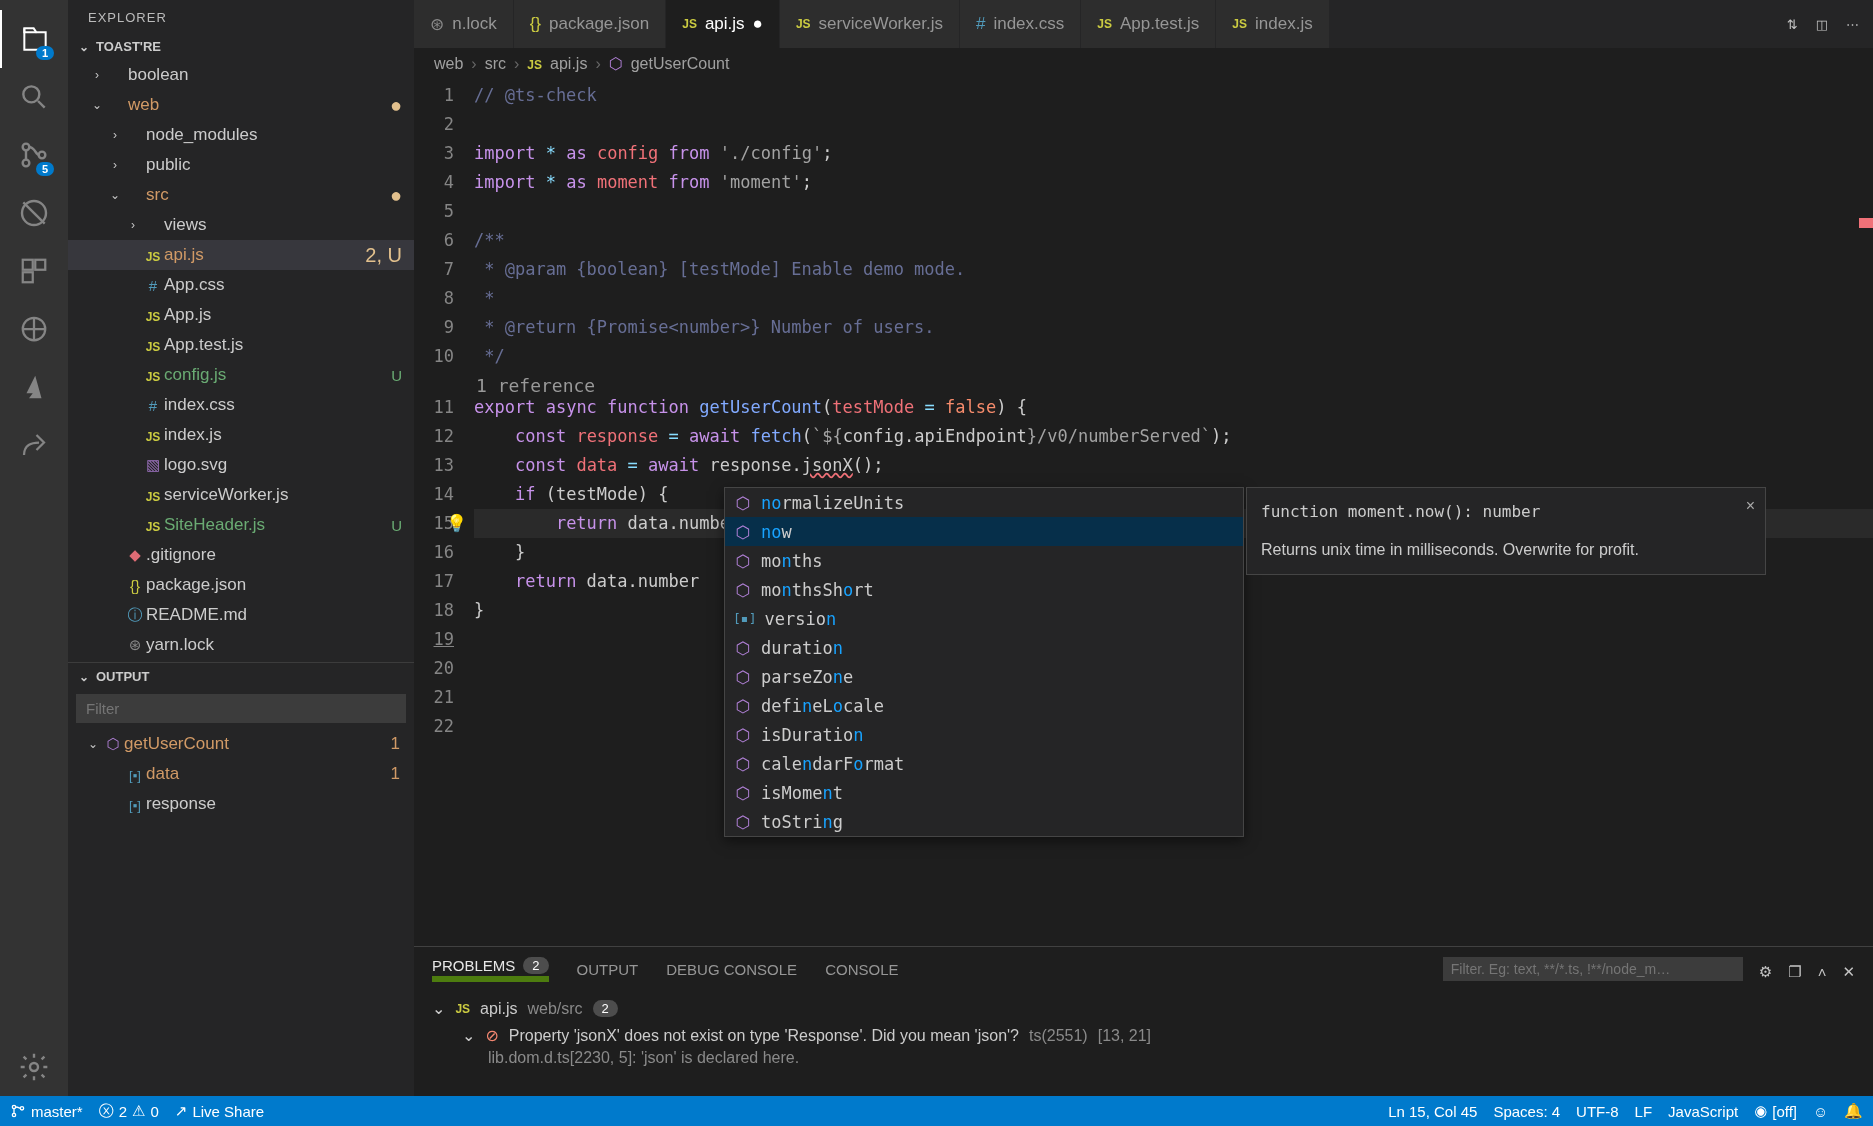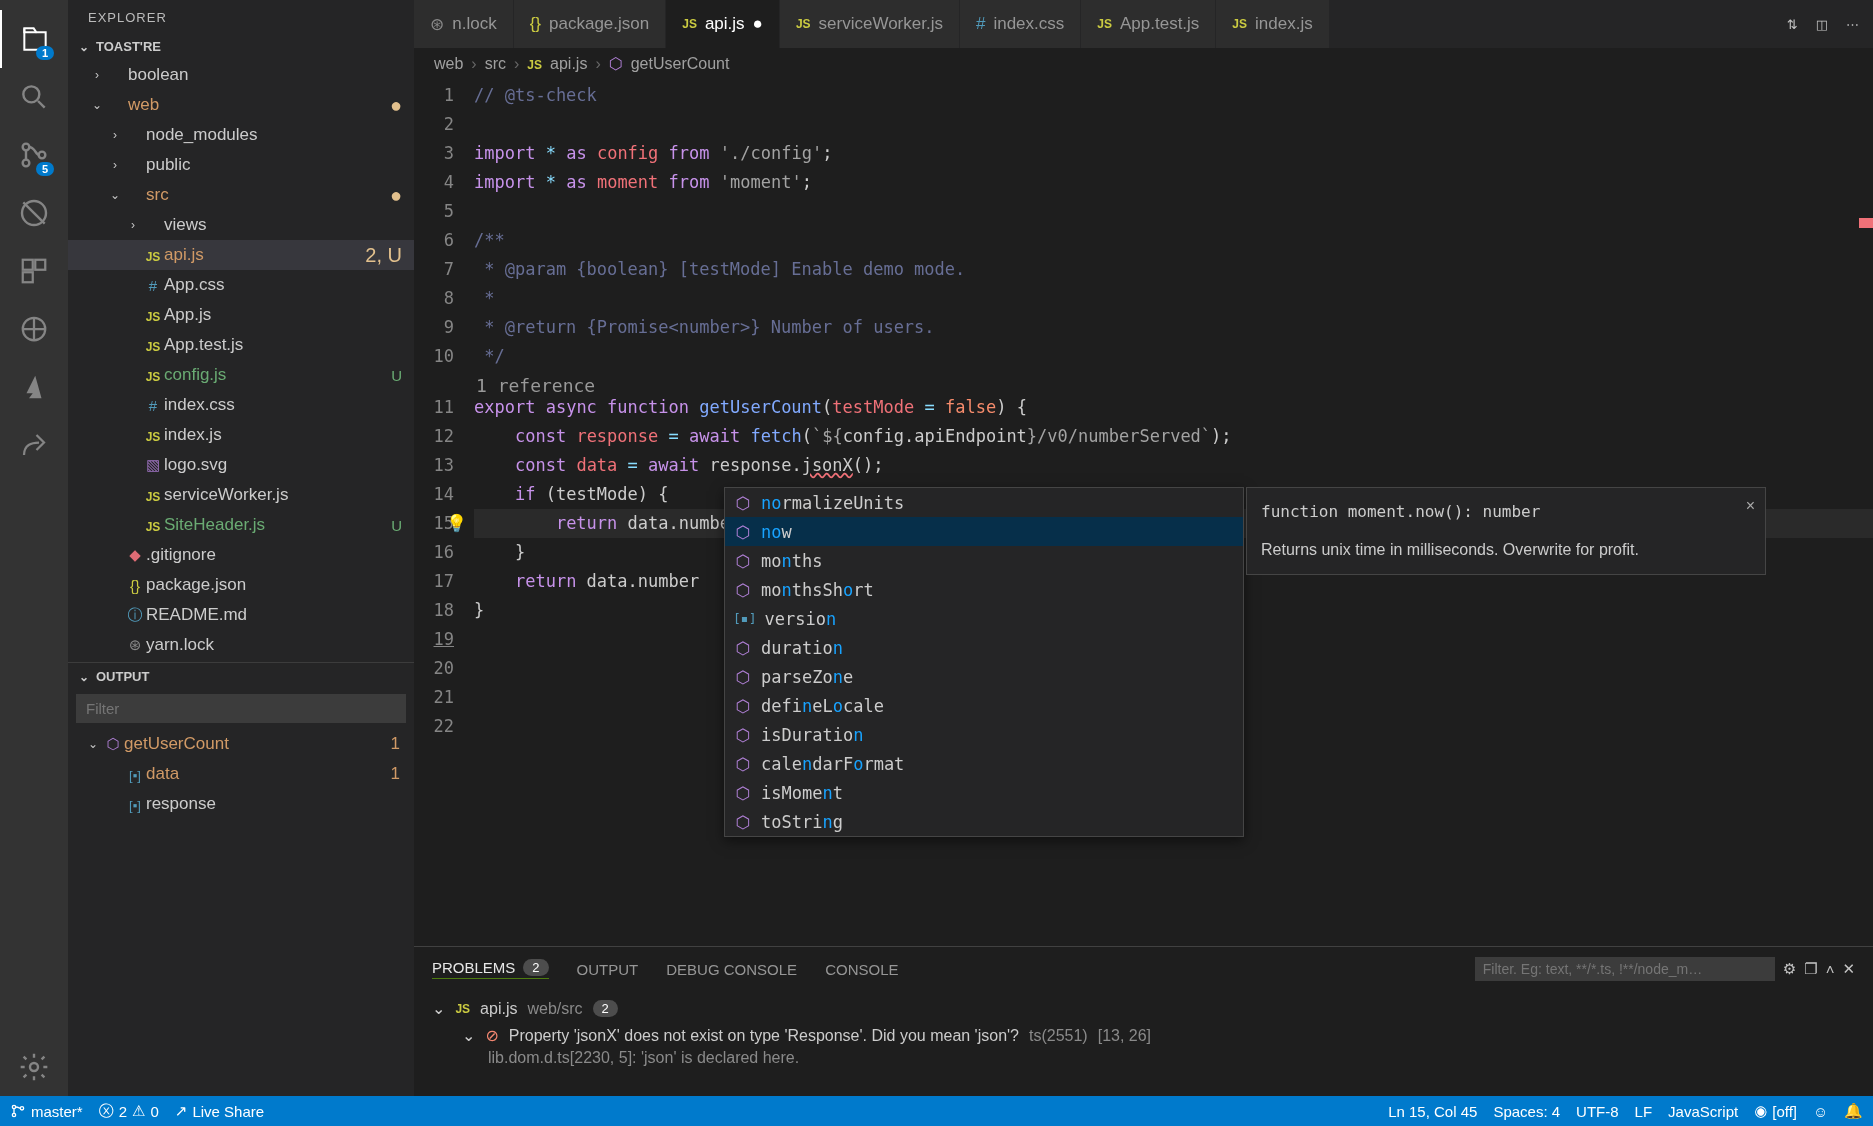--- a/index.html
+++ b/index.html
@@ -119,23 +119,23 @@
   padding: 12px 14px; z-index: 10; font-size: 16px; line-height: 1.5;
 }
 .doc-sig { font-family: Menlo, monospace; color: #cccccc; margin-bottom: 14px;}
 .doc-close { position: absolute; top: 6px; right: 10px; color: #aaa; cursor: pointer;}
 .panel {
   height: 150px; background: #1e1e1e; border-top: 1px solid #414141;
   display: flex; flex-direction: column;
 }
 .panel-tabs { display: flex; align-items: center; height: 44px; padding: 0 18px; gap: 28px; font-size: 15px;}
 .ptab { color: #969696; cursor: pointer; display: flex; align-items: center; gap: 8px;}
-.ptab.active { color: #e7e7e7; border-bottom: 1px solid #4d7c0f; padding-bottom: 2px;}
+.ptab.active { color: #e7e7e7; border-bottom: 6px solid #4d7c0f; padding-bottom: 2px;}
 .badge { background: #4d4d4d; color: #fff; border-radius: 12px; padding: 1px 9px; font-size: 13px;}
-.panel-actions { margin-left: auto; display: flex; align-items: center; gap: 8px; color: #c5c5c5; padding-left: 40px;}
+.panel-actions { margin-left: auto; display: flex; align-items: flex-end; gap: 16px; color: #c5c5c5; padding-left: 40px;}
 .panel-filter { background: #3c3c3c; border: none; color: #a0a0a0; padding: 4px 8px; width: 300px; font-size: 14px;}
 .panel-body { padding: 4px 18px; font-size: 16px; }
 .prob-file { display: flex; align-items: center; gap: 10px; padding: 4px 0;}
 .prob-row { display: flex; align-items: center; gap: 10px; padding: 4px 0 4px 30px;}
 .err-icon { color: #f48771; }
 .prob-sub { padding-left: 56px; color: #8a8a8a;}
 .statusbar {
   height: 30px; background: #007acc; color: #fff;
   display: flex; align-items: center; font-size: 15px; padding: 0 10px; gap: 16px;
 }
@@ -552,21 +552,21 @@
           <span class="js-icon">JS</span>
           <span>api.js</span>
           <span style="color:#8a8a8a">web/src</span>
           <span class="badge">2</span>
         </div>
         <div class="prob-row">
           <span>⌄</span>
           <span class="err-icon">⊘</span>
           <span>Property 'jsonX' does not exist on type 'Response'. Did you mean 'json'?</span>
           <span style="color:#8a8a8a">ts(2551)</span>
-          <span style="color:#8a8a8a">[13, 26]</span>
+          <span style="color:#8a8a8a">[13, 21]</span>
         </div>
         <div class="prob-sub">lib.dom.d.ts[2230, 5]: 'json' is declared here.</div>
       </div>
     </div>
   </div>
 </div>
 
 <div class="statusbar">
   <div class="sb-item">
     <svg width="16" height="16" viewBox="0 0 24 24" fill="none" stroke="currentColor" stroke-width="2">

